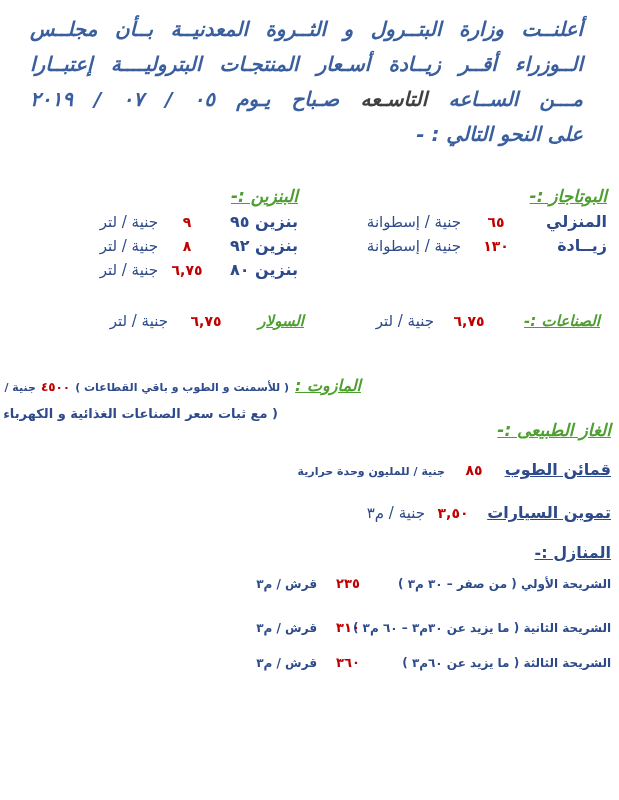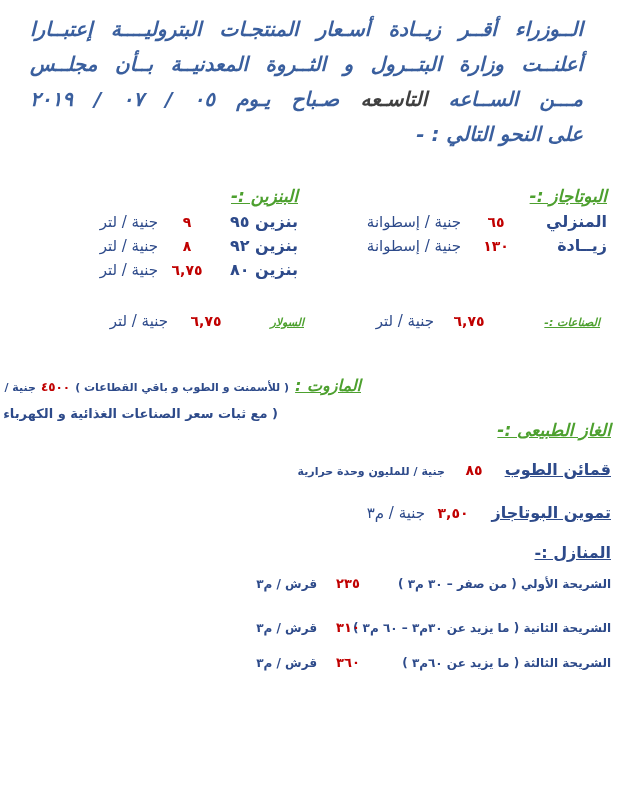--- a/index.html
+++ b/index.html
@@ -27,21 +27,21 @@
   .butagas{position:absolute;top:186px;right:12px;width:256px;}
   .butagas .gtitle{margin-bottom:4px;}
   .butagas .plabel{width:76px;}
   .butagas .pnum{width:70px;}
   .benzine{position:absolute;top:186px;right:321px;width:215px;}
   .benzine .gtitle{margin-bottom:4px;}
   .benzine .plabel{width:82px;}
   .benzine .pnum{width:58px;}
   .keroline{position:absolute;top:312px;right:19px;display:flex;
             align-items:baseline;white-space:nowrap;}
-  .keroline .gtitle{font-size:11px;}
+  .keroline .gtitle{font-size:15px;}
   .kt{width:96px;}
   .kn1{width:70px;}
   .ku1{width:80px;}
   .ksp{width:50px;}
   .st{width:60px;}
   .kn2{width:76px;}
   .mazot{position:absolute;top:376px;right:258px;display:flex;
          align-items:baseline;white-space:nowrap;direction:rtl;}
   .mazot .gtitle{font-size:16px;margin-left:6px;}
   .mnote{color:#2d4a8a;font-weight:bold;font-size:11px;margin-left:5px;}
@@ -68,22 +68,22 @@
   .tnum{width:62px;color:#c00000;font-weight:bold;font-size:13px;
         text-align:center;}
   .tunit{color:#2d4a8a;font-weight:bold;font-size:12px;}
 </style>
 </head>
 <body>
 
 <div class="page">
 
   <div class="hdr">
+    <div class="jl">أعلنــت وزارة البتــرول و الثــروة المعدنيــة بــأن مجلــس</div>
     <div class="jl">الــوزراء أقــر زيــادة أسـعار المنتجـات البتروليــــة إعتبــارا</div>
-    <div class="jl">أعلنــت وزارة البتــرول و الثــروة المعدنيــة بــأن مجلــس</div>
     <div class="jl">
       <span>مـــن الســاعه</span>
       <span class="red">التاسـعه</span>
       <span>صـباح يـوم ٠٥ / ٠٧ / ٢٠١٩</span>
     </div>
     <div class="rl">على النحو التالي : -</div>
   </div>
 
   <div class="butagas">
     <div class="gtitle">البوتاجاز :-</div>
@@ -138,21 +138,21 @@
 
   <div class="gtitle gastitle">الغاز الطبيعى :-</div>
 
   <div class="prow kilns">
     <span class="plabel ul">قمائن الطوب</span>
     <span class="pnum">٨٥</span>
     <span class="punit">جنية / للمليون وحدة حرارية</span>
   </div>
 
   <div class="prow cars">
-    <span class="plabel ul">تموين البوتاجاز</span>
+    <span class="plabel ul">تموين السيارات</span>
     <span class="pnum">٣,٥٠</span>
     <span class="punit">جنية / م٣</span>
   </div>
 
   <div class="plabel ul homes">المنازل :-</div>
 
   <div class="tier tier1">
     <span class="tdesc">الشريحة الأولي ( من صفر – ٣٠ م٣ )</span>
     <span class="tnum">٢٣٥</span>
     <span class="tunit">قرش / م٣</span>

